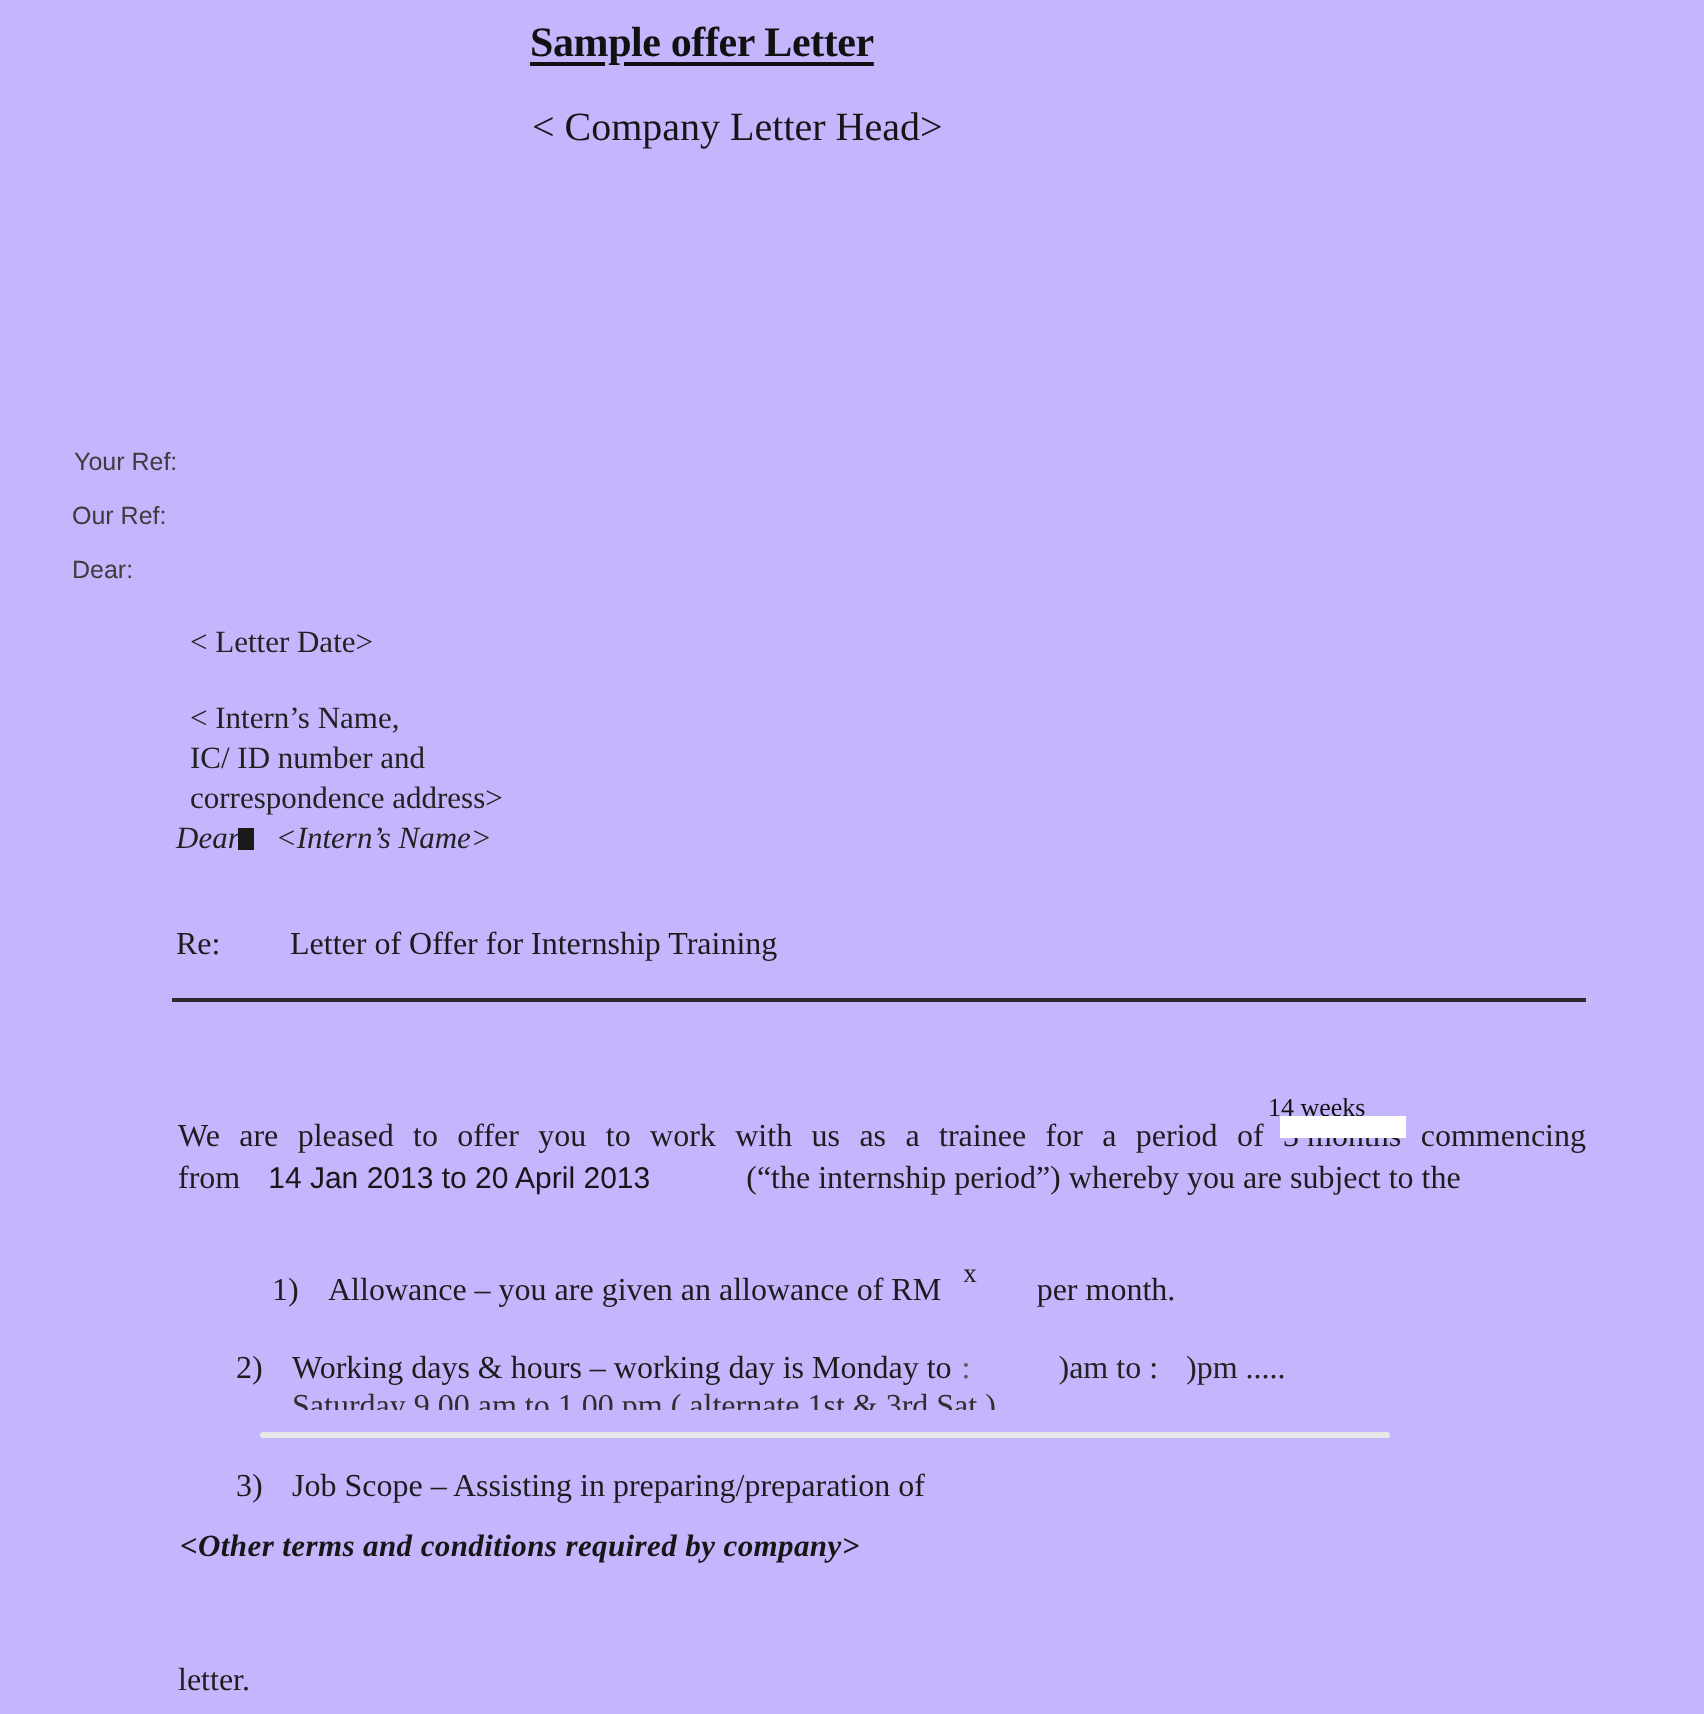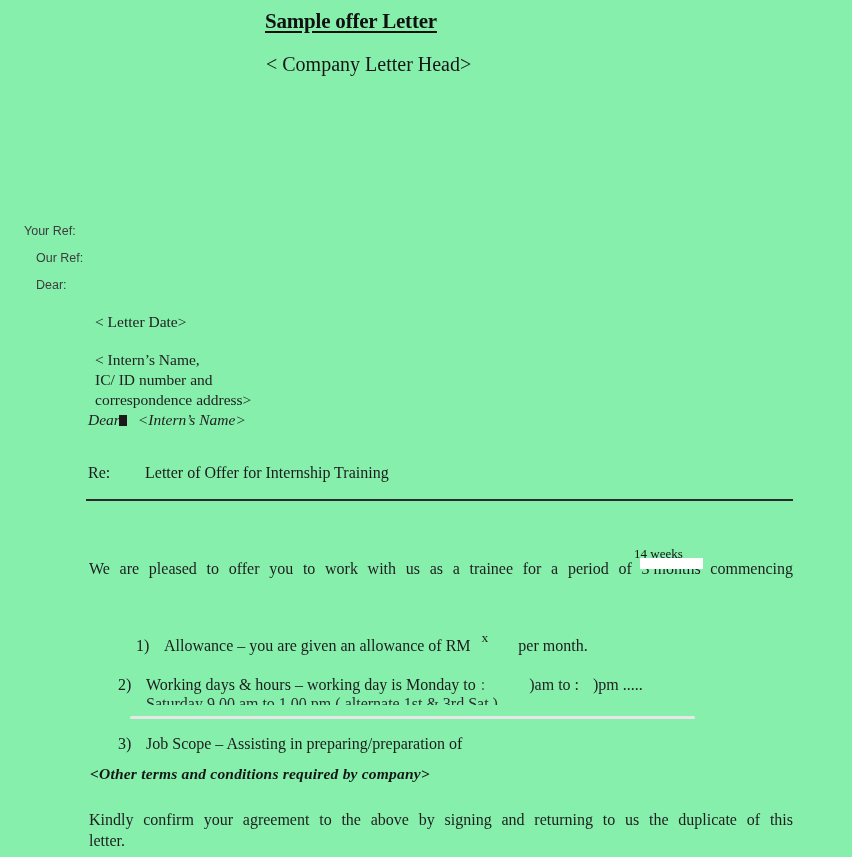--- a/index.html
+++ b/index.html
@@ -1,20 +1,20 @@
 <!DOCTYPE html>
 <html><head>
 <meta charset="utf-8">
 <style>
   html,body { margin:0; padding:0; background:#ffffff; }
   .page {
     position: relative;
     width: 852px;
     height: 857px;
-    background: #86efac;
+    background: #c4b5fd;
     font-family: "Liberation Serif", "DejaVu Serif", serif;
     color: #1d1d1d;
     overflow: hidden;
   }
   .abs { position: absolute; white-space: nowrap; }
 
   .doc-title {
     font-size: 21px;
     font-weight: bold;
     letter-spacing: -0.2px;
@@ -129,21 +129,21 @@
   }
 </style>
 </head>
 <body>
 
 <div class="page">
 
   <div class="abs doc-title" style="left:265px; top:9px;">Sample offer Letter</div>
   <div class="abs letterhead" style="left:266px; top:53px;">&lt; Company Letter Head&gt;</div>
 
-  <div class="abs ref-label" style="left:24px; top:224px;">Your Ref:</div>
+  <div class="abs ref-label" style="left:37px; top:224px;">Your Ref:</div>
   <div class="abs ref-label" style="left:36px; top:251px;">Our Ref:</div>
   <div class="abs ref-label" style="left:36px; top:278px;">Dear:</div>
 
   <div class="abs placeholder" style="left:95px; top:313px;">&lt; Letter Date&gt;</div>
 
   <div class="abs recipient-block" style="left:95px; top:350px;">
     <div>&lt; Intern’s Name,</div>
     <div>IC/ ID number and</div>
     <div>correspondence address&gt;</div>
   </div>
@@ -160,20 +160,23 @@
 
 
   <div class="abs annotation-weeks" style="left:634px; top:546px;">14 weeks</div>
 
   <div class="jline" style="left:89px; top:560px;">
     <span>We are pleased to offer you to work with us as a trainee for a period of</span>
     <span class="obscured">3 months</span>
     <span>commencing</span>
   </div>
 
+  <div class="abs body-text" style="left:89px; top:581px;">
+    <span>from</span><span class="inserted-dates">14 Jan 2013 to 20 April 2013</span><span>(“the internship period”) whereby you are subject to the</span>
+  </div>
 
 
   <div class="abs list-item" style="left:118px; top:637px;margin-left:18px;">
     <span class="num">1)</span><span>Allowance – you are given an allowance of RM</span><span class="ann-x">x</span><span class="gap-after-x"></span><span>per month.</span>
   </div>
 
   <div class="abs list-item" style="left:118px; top:676px;">
     <span class="num">2)</span><span>Working days &amp; hours – working day is Monday to</span><span class="remnant">:</span><span class="spacer-a"></span><span class="fragment">)am to :</span><span class="spacer-b"></span><span class="fragment">)pm .....</span>
   </div>
 
@@ -181,16 +184,15 @@
     <span>Saturday 9.00 am to 1.00 pm ( alternate 1st &amp; 3rd Sat )</span>
   </div>
   <div class="smudge"></div>
 
   <div class="abs list-item" style="left:118px; top:735px;">
     <span class="num">3)</span><span>Job Scope – Assisting in preparing/preparation of</span>
   </div>
 
   <div class="abs other-terms" style="left:90px; top:765px;">&lt;Other terms and conditions required by company&gt;</div>
 
-  <div class="jline" style="left:89px; top:811px;">Kindly confirm your agreement to the above by signing and returning to us the duplicate of this</div>
   <div class="abs body-text" style="left:89px; top:832px;">letter.</div>
 
 </div>
 
 </body></html>

